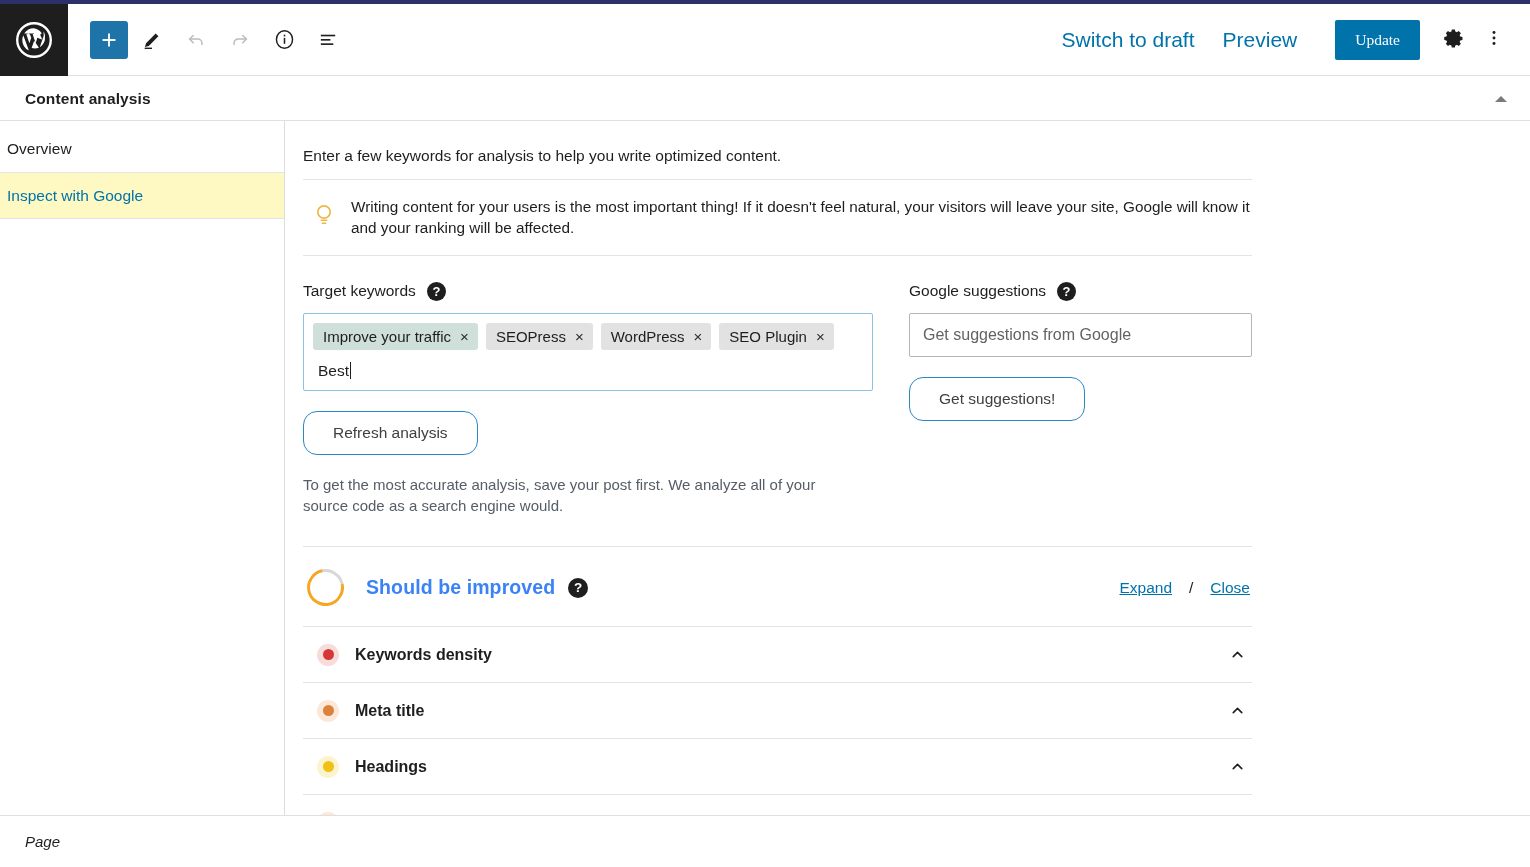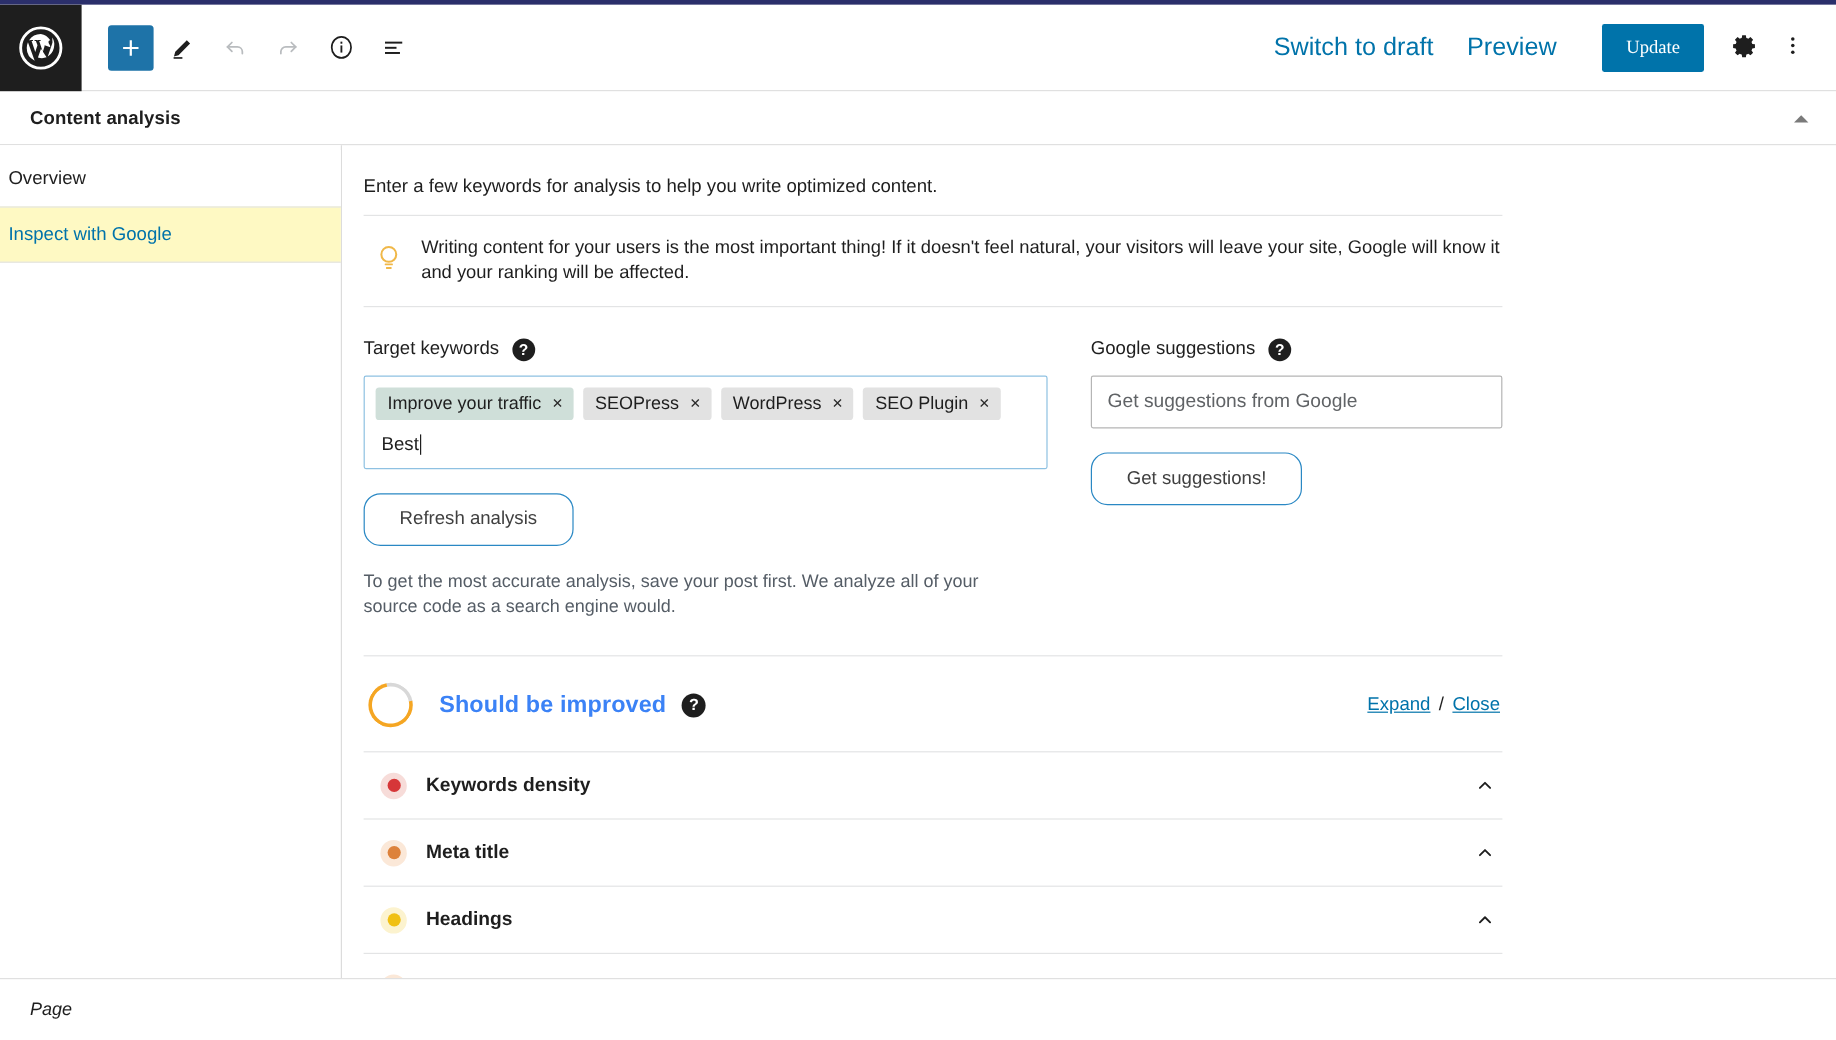--- a/index.html
+++ b/index.html
@@ -312,21 +312,21 @@
     background: #1e1e1e; color: #fff;
     font-size: 13.5px; font-weight: bold;
     display: flex; align-items: center; justify-content: center;
     margin-left: 13px;
     cursor: pointer;
   }
   .score-actions {
     margin-left: auto;
     font-size: 15.5px;
     color: #0073aa;
-    display: flex; align-items: center; gap: 7px; text-align: right;
+    display: flex; align-items: center; gap: 17px; text-align: right;
   }
   .score-actions a {
     color: #0073aa; text-decoration: underline;
     cursor: pointer;
   }
   .slash { color: #1e1e1e; text-decoration: none; }
 
   
   .acc-row {
     display: flex; align-items: center;

